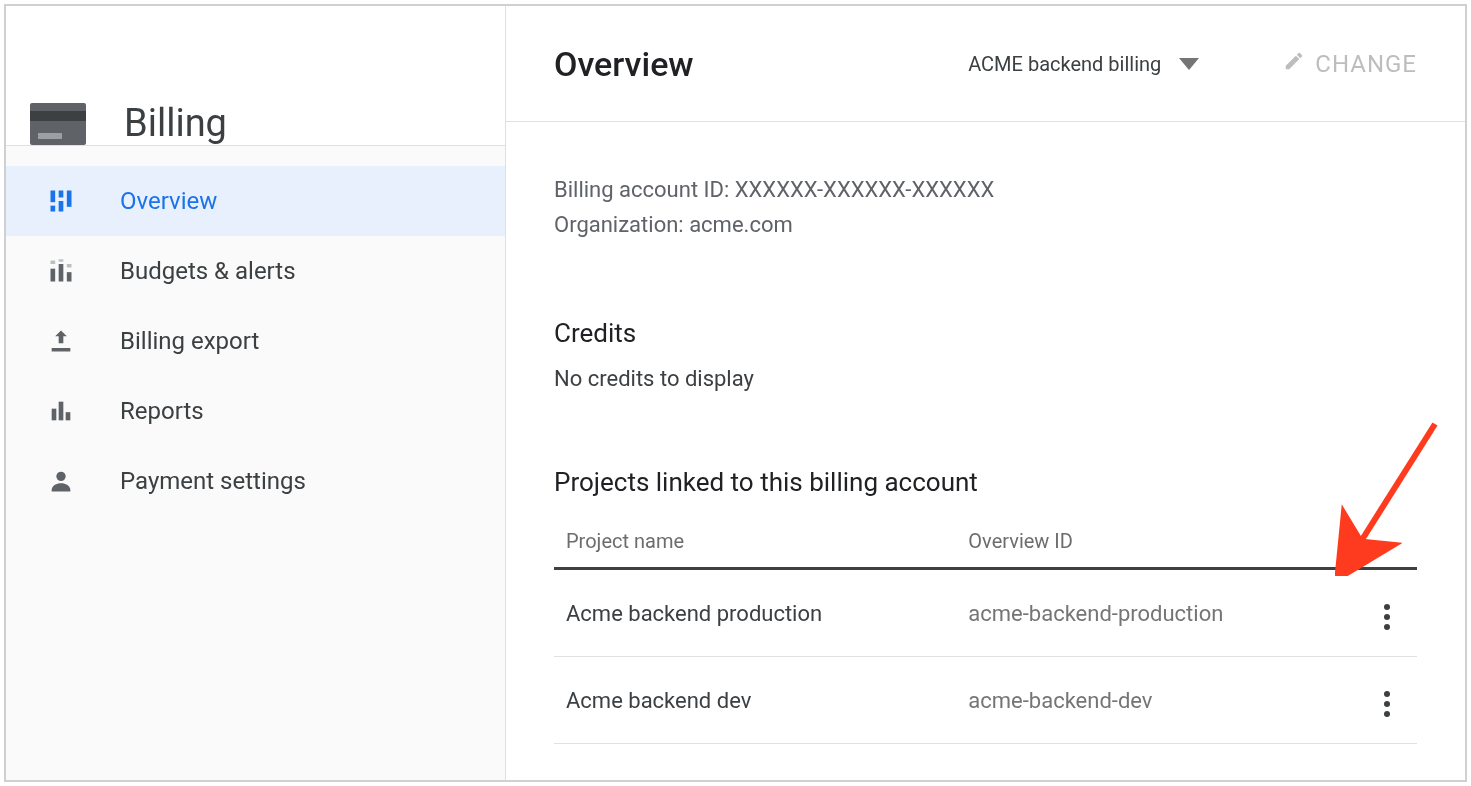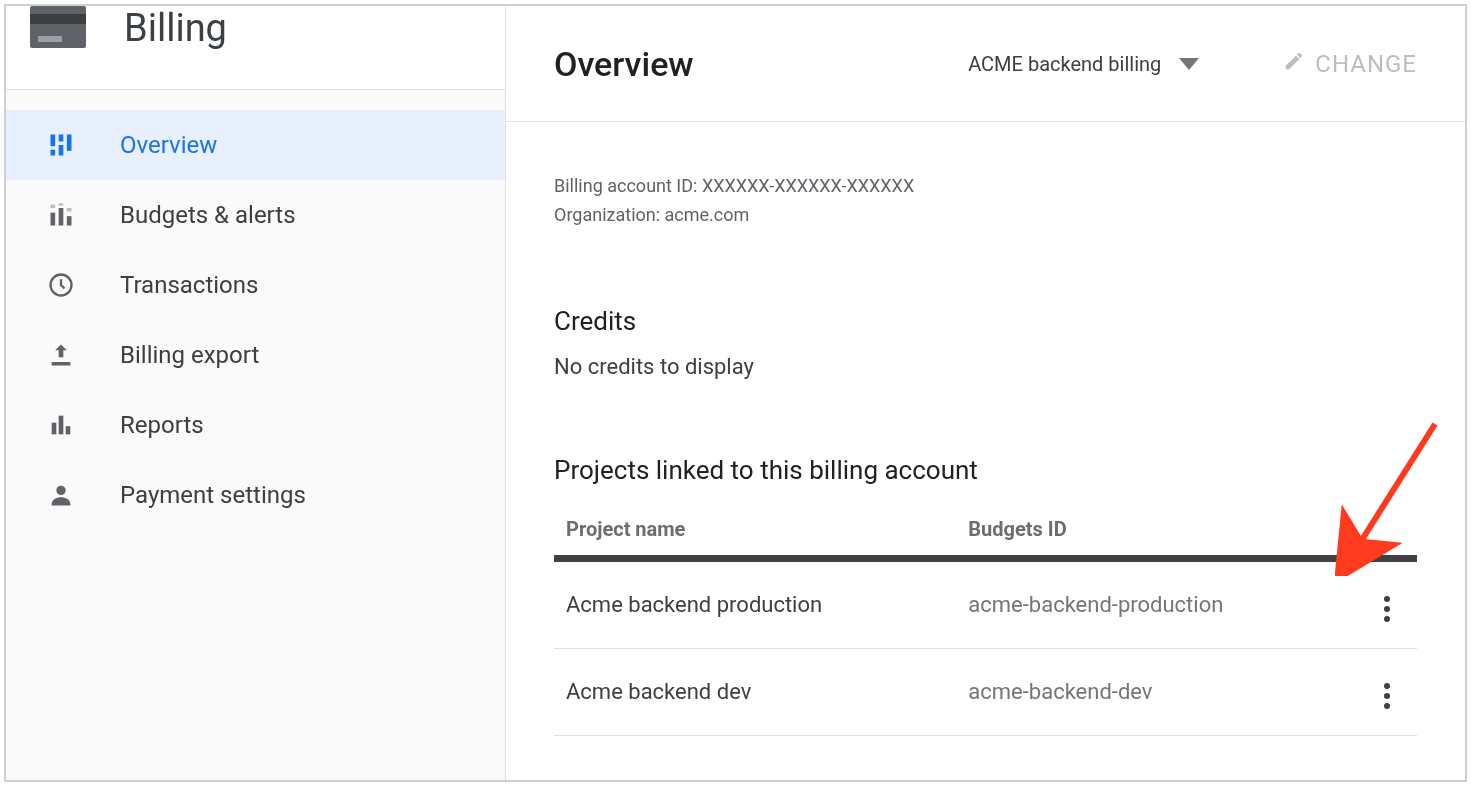--- a/index.html
+++ b/index.html
@@ -22,23 +22,23 @@
   }
   
   .sidebar {
     width: 500px;
     border-right: 1px solid #e0e0e0;
     background: #fafafa;
     display: flex;
     flex-direction: column;
   }
   .sidebar-header {
-    height: 84px;
-    display: flex;
-    align-items: flex-start;
+    height: 140px;
+    display: flex;
+    align-items: flex-end;
     padding-left: 24px;
     border-bottom: 1px solid #e0e0e0;
     background: #fff;
   }
   .billing-icon {
     width: 56px; height: 42px;
     background: #5f6368;
     position: relative;
     margin-right: 38px;
     border-radius: 2px;
@@ -124,36 +124,36 @@
     display: flex; align-items: flex-end; gap: 10px;
     color: #bdbdbd;
     font-size: 24px;
     letter-spacing: 1px;
     margin-left: 60px;
     cursor: pointer;
   }
   .pencil-icon { color: #bdbdbd; }
 
   .main-body { padding: 50px 48px 0 48px; color: #5f6368; }
-  .info-line { font-size: 18px; color: #5f6368; line-height: 1.6; }
+  .info-line { font-size: 22px; color: #5f6368; line-height: 1.6; }
   .section-title {
     font-size: 26px; color: #202124; font-weight: 400;
     margin-top: 76px; margin-bottom: 18px;
   }
   .credits-empty { font-size: 22px; color: #3c4043; }
 
   
   .projects-table { width: 100%; border-collapse: collapse; margin-top: 12px; }
   .projects-table th {
     text-align: left;
-    font-weight: 700;
+    font-weight: 400;
     font-size: 20px;
     color: #6d6d6d;
     padding: 14px 12px;
-    border-bottom: 7px solid #404040;
+    border-bottom: 3px solid #404040;
   }
   .projects-table td {
     font-size: 22px;
     padding: 20px 12px;
     border-bottom: 1px solid #e0e0e0;
   }
   .projects-table td.name { color: #3c4043; }
   .projects-table td.pid  { color: #757575; }
   .actions-cell { width: 60px; text-align: center; }
   .kebab {
@@ -204,29 +204,20 @@
               <rect x="10" y="6" width="4" height="15"></rect>
               <rect x="17" y="13" width="4" height="8"></rect>
               <rect x="3" y="3" width="4" height="3" opacity="0.4"></rect>
               <rect x="10" y="2" width="4" height="2" opacity="0.4"></rect>
               <rect x="17" y="6" width="4" height="3" opacity="0.4"></rect>
             </svg>
         </span>
         <span class="nav-label">Budgets &amp; alerts</span>
       </div>
 
-      <div class="nav-item">
-        <span class="nav-icon">
-          <svg width="28" height="28" viewBox="0 0 24 24" fill="none" stroke="currentColor" stroke-width="2">
-              <circle cx="12" cy="12" r="9"></circle>
-              <path d="M12 7v5l3 3"></path>
-            </svg>
-        </span>
-        <span class="nav-label">Transactions</span>
-      </div>
 
       <div class="nav-item">
         <span class="nav-icon">
           <svg width="28" height="28" viewBox="0 0 24 24" fill="currentColor">
               <path d="M12 3l5 5h-3v6h-4V8H7l5-5z"></path>
               <rect x="4" y="18" width="16" height="3"></rect>
             </svg>
         </span>
         <span class="nav-label">Billing export</span>
       </div>
@@ -287,21 +278,21 @@
 
       <div class="section-title">Credits</div>
       <div class="credits-empty">No credits to display</div>
 
       <div class="section-title">Projects linked to this billing account</div>
 
       <table class="projects-table">
         <thead>
           <tr>
             <th>Project name</th>
-            <th>Budgets ID</th>
+            <th>Overview ID</th>
             <th class="actions-cell"></th>
           </tr>
         </thead>
         <tbody>
           <tr>
             <td class="name">Acme backend production</td>
             <td class="pid">acme-backend-production</td>
             <td class="actions-cell">
               <span class="kebab">
                   <span></span>

